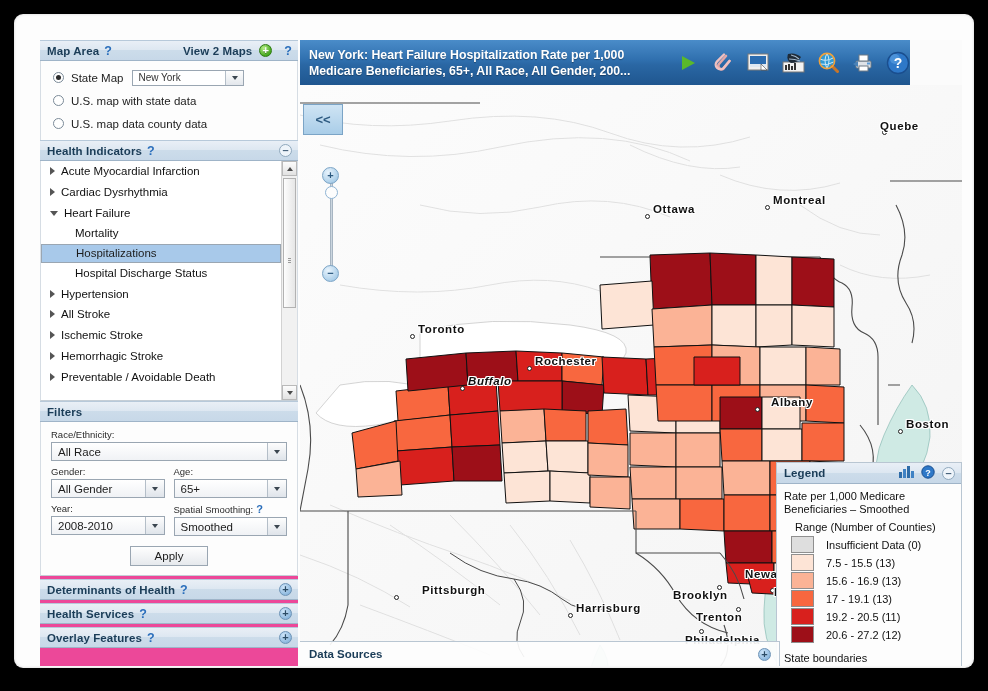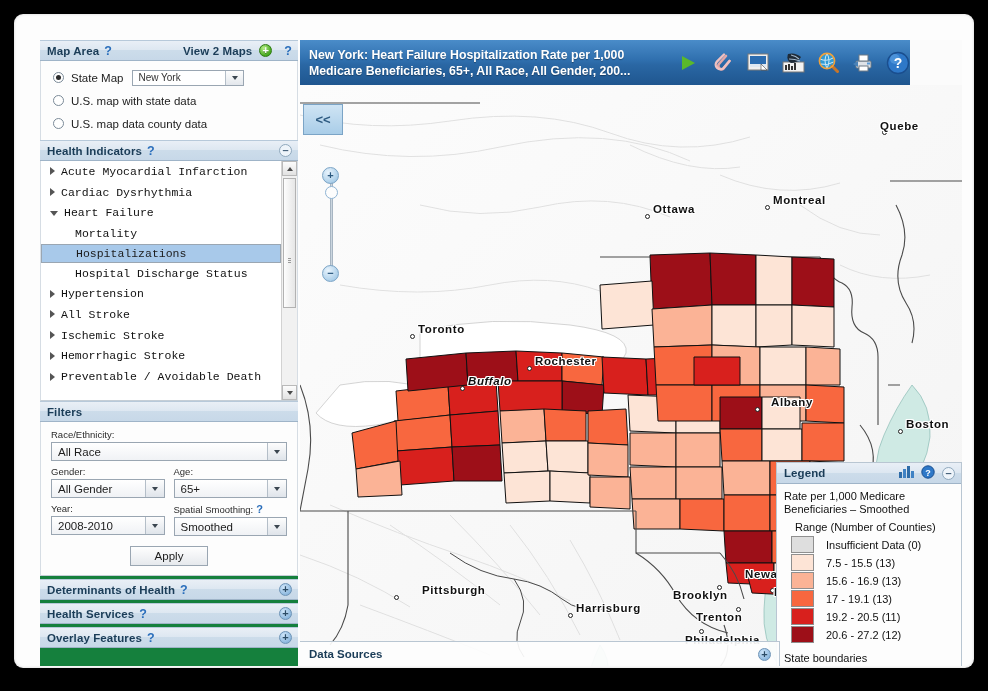--- a/index.html
+++ b/index.html
@@ -26,21 +26,21 @@
   #shadowEdge {
     position:absolute; left:14px; top:14px; width:960px; height:654px;
     border-radius:9px; pointer-events:none;
     box-shadow: inset 0 0 3px rgba(0,0,0,.18);
   }
 
   
   #sidebar {
     position: absolute; left: 26px; top: 26px;
     width: 258px; height: 626px;
-    background: #15803d;
+    background: #ec4899;
   }
   .panel-head {
     position: relative;
     height: 21px;
     background: linear-gradient(to bottom,#e9eff6 0%, #dde7f1 48%, #ccdcea 50%, #c7d8e8 100%);
     border-top: 1px solid #b7c9da;
     border-bottom: 1px solid #9fb4c8;
     display: flex; align-items: center;
     padding-left: 7px;
     font-size: 11.5px; font-weight: bold; color: #1a3c57;
@@ -104,21 +104,20 @@
   #tree-wrap {
     position:relative;
     border-left:1px solid #d6dde4; border-right:1px solid #d6dde4;
     border-bottom:1px solid #c5ced6;
     background:#fff;
     height: 240px;
   }
   #tree {
     position:absolute; left:0; top:0; right:16px; bottom:0;
     overflow:hidden;
-    font-family:Liberation Mono, monospace;
   }
   .tree-item {
     height:20.7px; display:flex; align-items:center;
     font-size:11.5px; color:#111; padding-left:9px;
   }
   .tree-item .tri {
     width:0;height:0;margin-right:6px; flex:none;
     border-top:4px solid transparent;border-bottom:4px solid transparent;border-left:5.5px solid #555;
   }
   .tree-item .tri.open {

